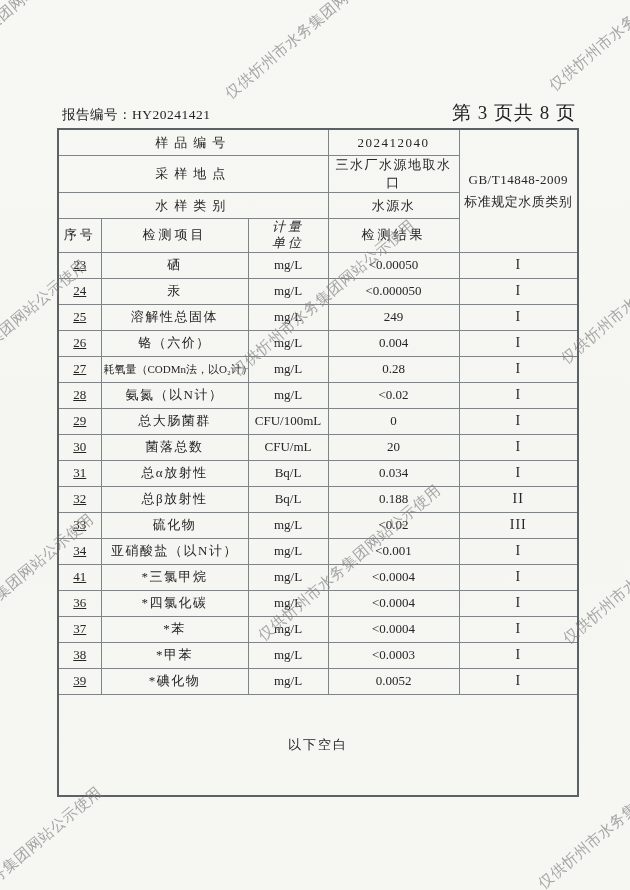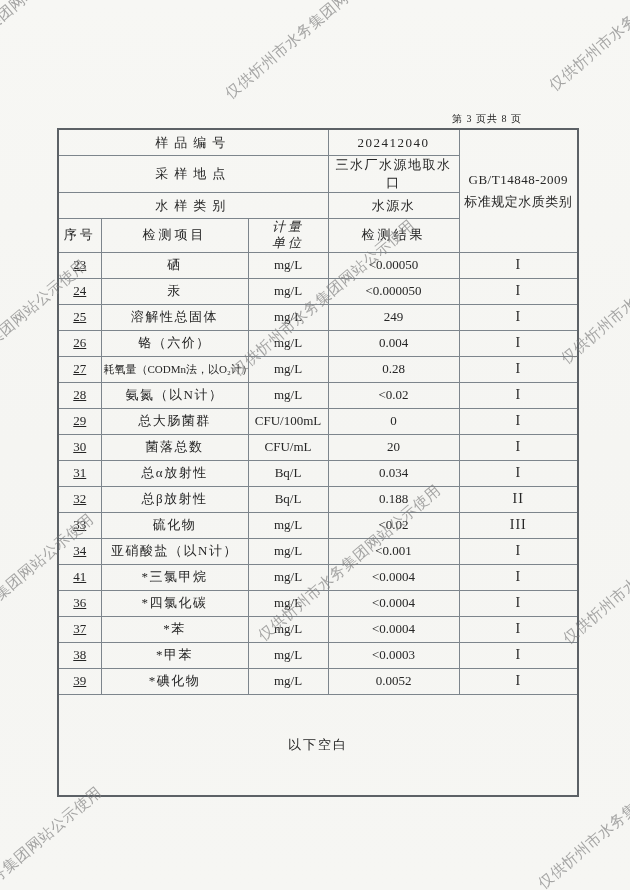--- a/index.html
+++ b/index.html
@@ -32,21 +32,21 @@
     position:absolute;top:66px;left:0;width:630px;text-align:center;
     font-family:"Liberation Sans","DejaVu Sans",sans-serif;
     font-weight:bold;font-size:17.5px;letter-spacing:1.5px;color:#171717;
     z-index:2;
   }
   .report-no{
     position:absolute;top:106px;left:62px;font-size:13.5px;color:#242424;
     letter-spacing:.5px;z-index:2;
   }
   .page-indicator{
-    position:absolute;top:112px;left:452px;font-size:10px;color:#242424;
+    position:absolute;top:100px;left:452px;font-size:19px;color:#242424;
     letter-spacing:1px;z-index:2;
   }
 
   table.report-table{
     position:absolute;left:57px;top:128px;width:520px;
     border-collapse:collapse;table-layout:fixed;z-index:2;
     font-size:13px;color:#262626;
   }
   table.report-table td{
     border:1px solid #7d858c;
@@ -81,20 +81,23 @@
   <span class="wm wm4">仅供忻州市水务集团网站公示使用</span>
   <span class="wm wm5">仅供忻州市水务集团网站公示使用</span>
   <span class="wm wm6">仅供忻州市水务集团网站公示使用</span>
   <span class="wm wm7">仅供忻州市水务集团网站公示使用</span>
   <span class="wm wm8">仅供忻州市水务集团网站公示使用</span>
   <span class="wm wm9">仅供忻州市水务集团网站公示使用</span>
   <span class="wm wm10">仅供忻州市水务集团网站公示使用</span>
   <span class="wm wm11">仅供忻州市水务集团网站公示使用</span>
 
 
+  <div class="report-no">
+    <span>报告编号：</span><span>HY20241421</span>
+  </div>
   <div class="page-indicator">第 3 页共 8 页</div>
 
   <table class="report-table">
     <colgroup>
       <col style="width:43px">
         <col style="width:147px">
         <col style="width:80px">
       <col style="width:131px">
         <col style="width:119px">
     </colgroup>

